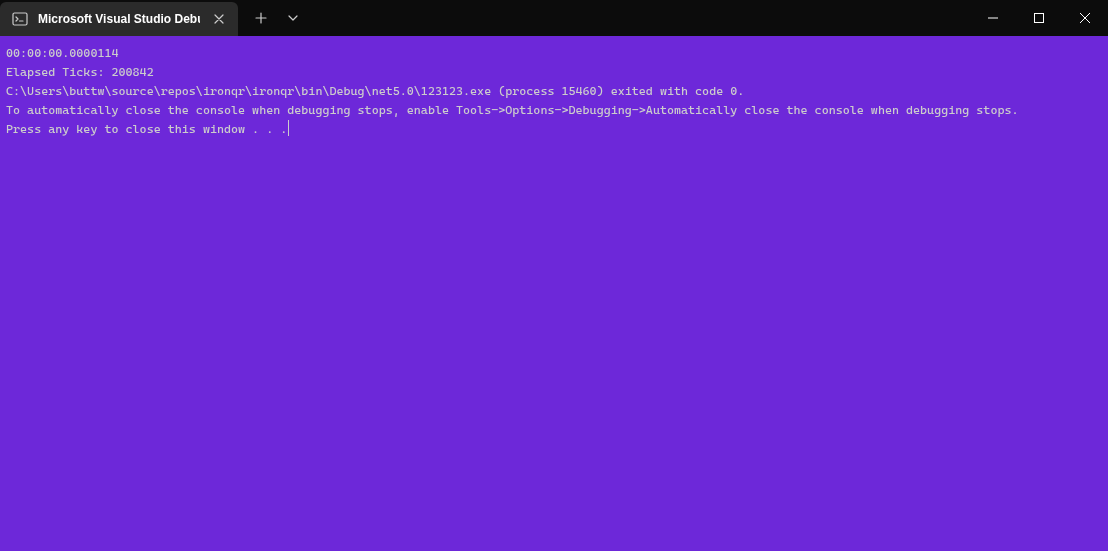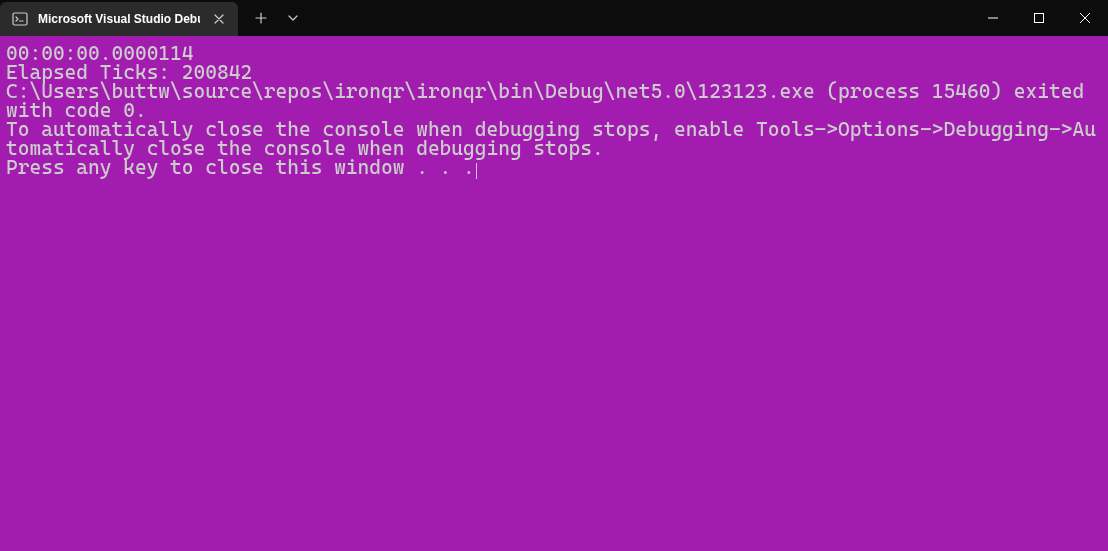--- a/index.html
+++ b/index.html
@@ -106,24 +106,24 @@
       display: flex;
       align-items: center;
       justify-content: center;
       cursor: pointer;
     }
     .win-btn svg {
       width: 10px;
       height: 10px;
     }
     .console-area {
-      background: #a21caf;
+      background: #6d28d9;
       padding: 8px 6px;
       font-family: Consolas, 'Cascadia Mono', monospace;
-      font-size: 20px;
+      font-size: 12px;
       line-height: 19px;
       color: #cccccc;
       white-space: pre-wrap;
       word-break: break-all;
       height: calc(100% - 36px);
     }
     .console-line {
       display: block;
     }
     .cursor {

